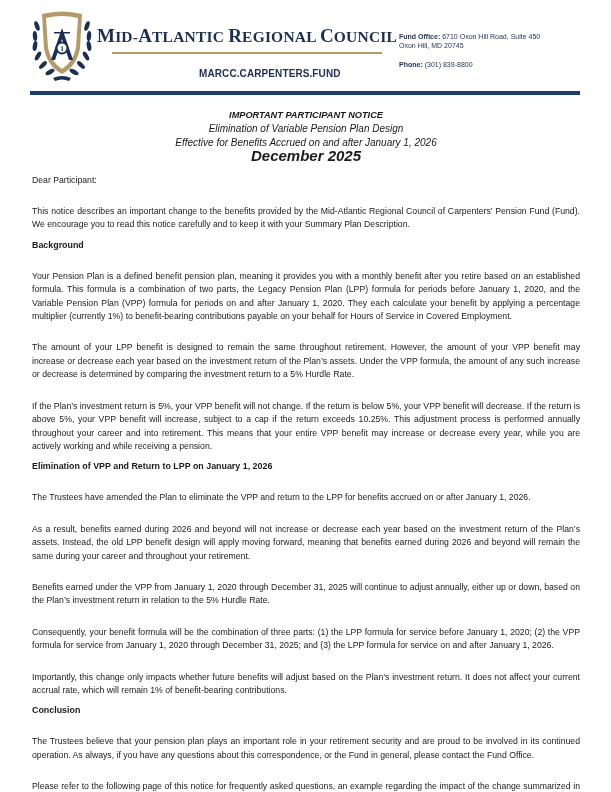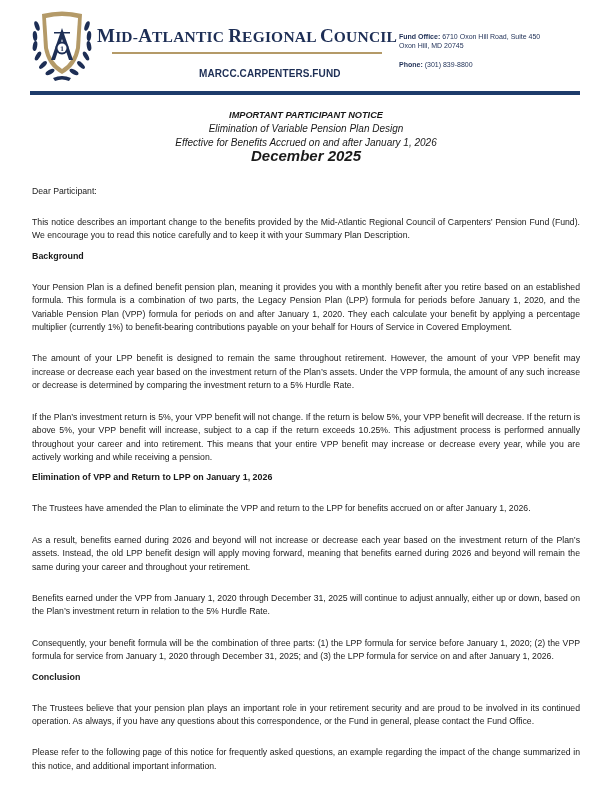--- a/index.html
+++ b/index.html
@@ -26,21 +26,21 @@
   .contact b { font-weight: bold; }
   .contact .phone { margin-top: 10px; }
   .divider { position: absolute; left: 30px; top: 91px; width: 550px; height: 3.5px; background: #1d3b6b; }
 
   
   .notice { position: absolute; left: 32px; top: 109px; width: 548px; font-size: 8.7px; line-height: 13.4px; }
   .title-block { text-align: center; font-style: italic; }
   .title-block .t1 { font-weight: bold; font-size: 9.2px; }
   .title-block .t2, .title-block .t3 { font-size: 10px; }
   .title-block .date { font-weight: bold; font-size: 15px; }
-  .salutation { margin-top: 22px; }
+  .salutation { margin-top: 11px; }
   p { margin: 0; text-align: justify; }
   .para { margin-top: 18px; }
   h3 { margin: 7px 0 0 0; font-size: 8.9px; font-weight: bold; line-height: 13px; }
 </style>
 </head>
 <body>
 
 <div class="letterhead">
   <svg class="logo" viewBox="0 0 62 76">
 
@@ -111,17 +111,18 @@
   <h3>Background</h3>
   <p class="para">Your Pension Plan is a defined benefit pension plan, meaning it provides you with a monthly benefit after you retire based on an established formula. This formula is a combination of two parts, the Legacy Pension Plan (LPP) formula for periods before January 1, 2020, and the Variable Pension Plan (VPP) formula for periods on and after January 1, 2020. They each calculate your benefit by applying a percentage multiplier (currently 1%) to benefit-bearing contributions payable on your behalf for Hours of Service in Covered Employment.</p>
   <p class="para">The amount of your LPP benefit is designed to remain the same throughout retirement. However, the amount of your VPP benefit may increase or decrease each year based on the investment return of the Plan’s assets. Under the VPP formula, the amount of any such increase or decrease is determined by comparing the investment return to a 5% Hurdle Rate.</p>
   <p class="para">If the Plan’s investment return is 5%, your VPP benefit will not change. If the return is below 5%, your VPP benefit will decrease. If the return is above 5%, your VPP benefit will increase, subject to a cap if the return exceeds 10.25%. This adjustment process is performed annually throughout your career and into retirement. This means that your entire VPP benefit may increase or decrease every year, while you are actively working and while receiving a pension.</p>
 
   <h3>Elimination of VPP and Return to LPP on January 1, 2026</h3>
   <p class="para">The Trustees have amended the Plan to eliminate the VPP and return to the LPP for benefits accrued on or after January 1, 2026.</p>
   <p class="para">As a result, benefits earned during 2026 and beyond will not increase or decrease each year based on the investment return of the Plan’s assets. Instead, the old LPP benefit design will apply moving forward, meaning that benefits earned during 2026 and beyond will remain the same during your career and throughout your retirement.</p>
   <p class="para">Benefits earned under the VPP from January 1, 2020 through December 31, 2025 will continue to adjust annually, either up or down, based on the Plan’s investment return in relation to the 5% Hurdle Rate.</p>
   <p class="para">Consequently, your benefit formula will be the combination of three parts: (1) the LPP formula for service before January 1, 2020; (2) the VPP formula for service from January 1, 2020 through December 31, 2025; and (3) the LPP formula for service on and after January 1, 2026.</p>
+  <p class="para">Importantly, this change only impacts whether future benefits will adjust based on the Plan’s investment return. It does not affect your current accrual rate, which will remain 1% of benefit-bearing contributions.</p>
 
   <h3>Conclusion</h3>
   <p class="para">The Trustees believe that your pension plan plays an important role in your retirement security and are proud to be involved in its continued operation. As always, if you have any questions about this correspondence, or the Fund in general, please contact the Fund Office.</p>
   <p class="para">Please refer to the following page of this notice for frequently asked questions, an example regarding the impact of the change summarized in this notice, and additional important information.</p>
 </div>
 
 </body></html>

